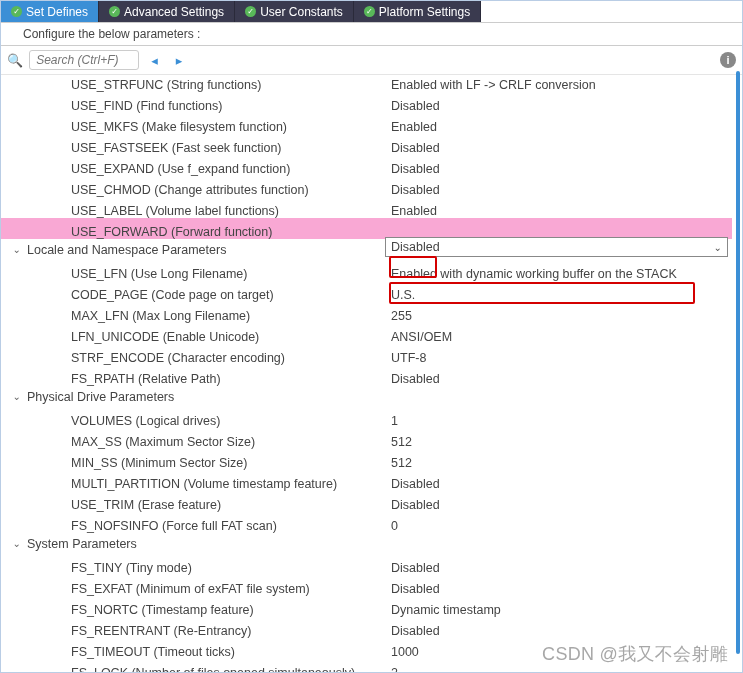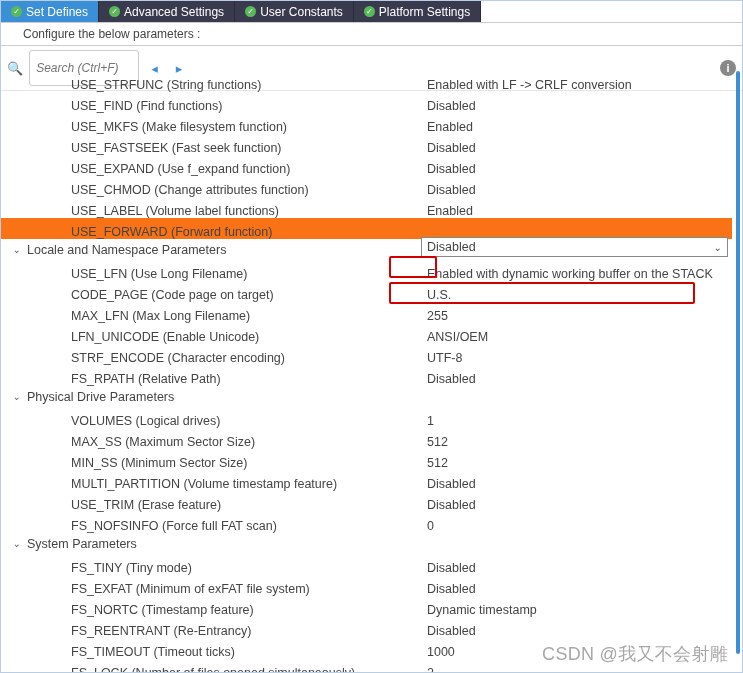--- a/index.html
+++ b/index.html
@@ -62,21 +62,21 @@
     cursor: pointer;
   }
   .toolbar input {
     border: 1px solid #ccc;
     border-radius: 3px;
     padding: 1px 6px;
     font-size: 12px;
     font-style: italic;
     color: #999;
     width: 110px;
-    height: 36px;
+    height: 20px;
   }
   .toolbar .nav-btn {
     color: #3b8fd6;
     font-size: 13px;
     cursor: pointer;
     padding: 0 6px;
   }
   .toolbar .spacer { flex: 1; }
   .toolbar .info {
     width: 16px; height: 16px;
@@ -117,23 +117,22 @@
   }
   .row .indent { width: 70px; flex: 0 0 70px; }
   .row .label {
     flex: 0 0 320px;
     padding-right: 8px;
     white-space: nowrap;
   }
   .row .value {
     flex: 1;
     white-space: nowrap;
-    margin-left: 36px;
-  }
-  .row.selected { background: #f97316; }
+  }
+  .row.selected { background: #f9a8d4; }
   .row.selected .value { position: relative; }
   .row.selected .dropdown {
     position: absolute;
     left: -6px; right: 4px; top: -2px;
     height: 20px;
     border: 1px solid #888;
     background: #fff;
     display: flex;
     align-items: center;
     padding: 0 5px;

